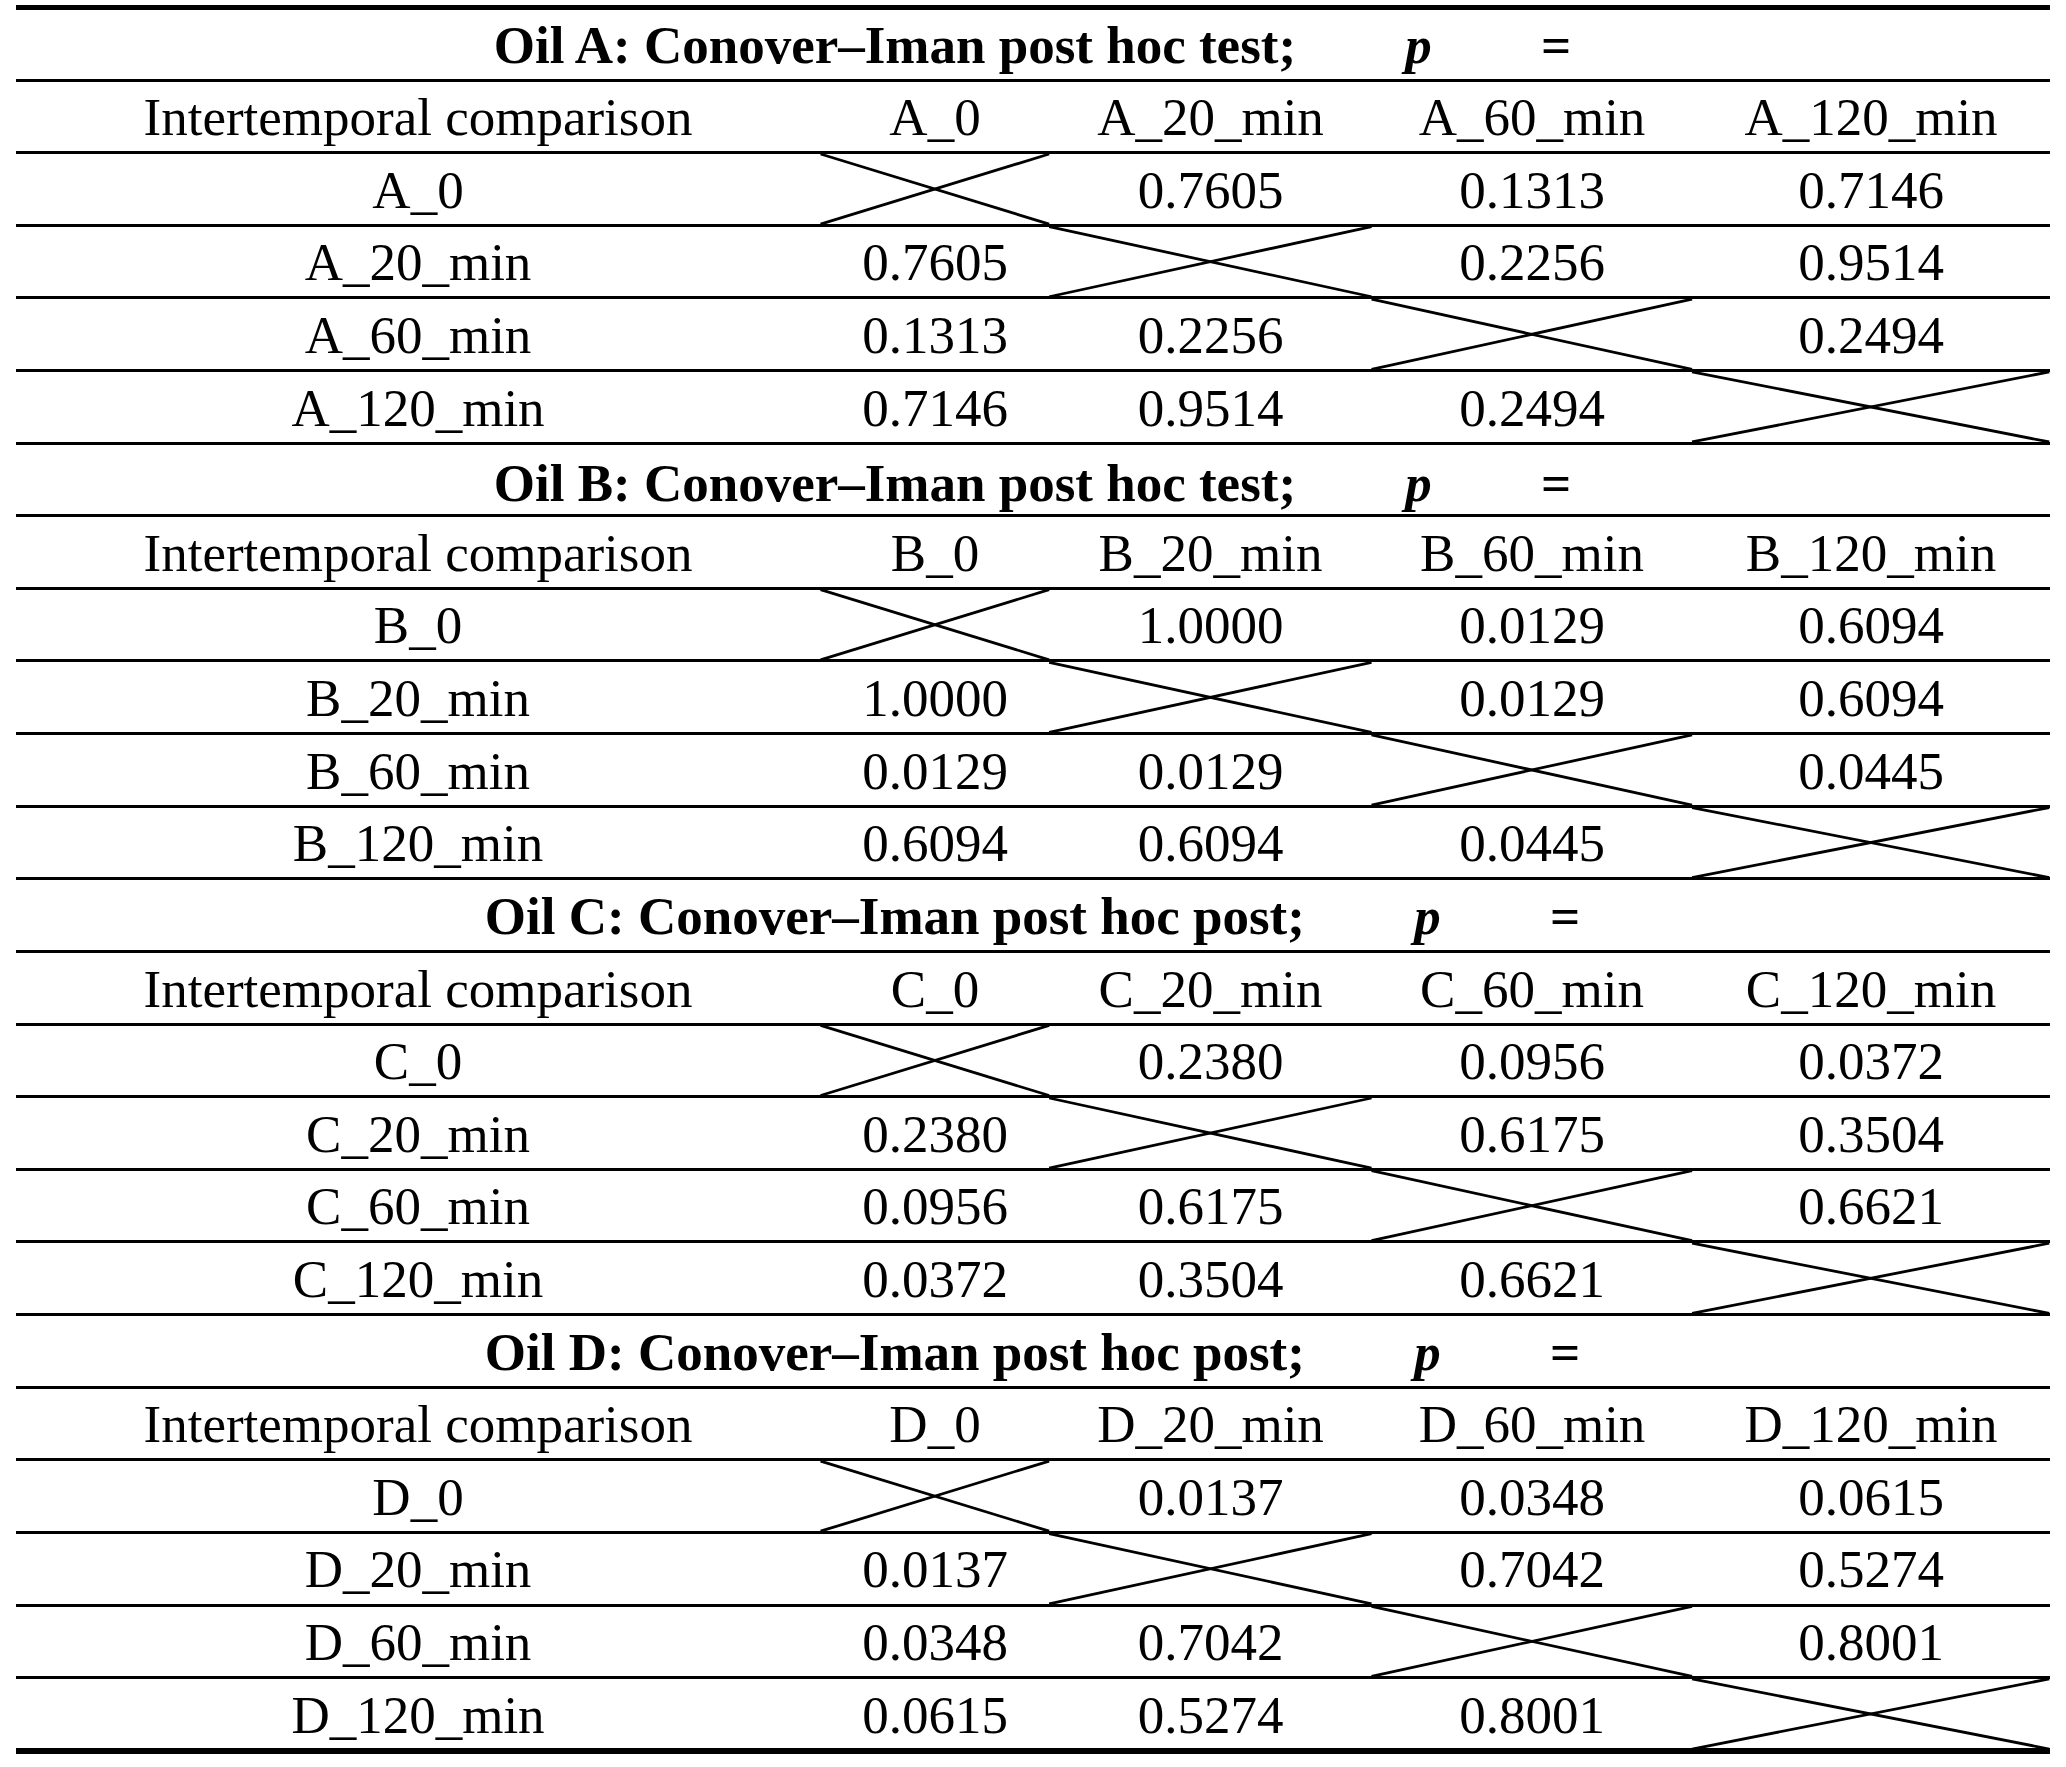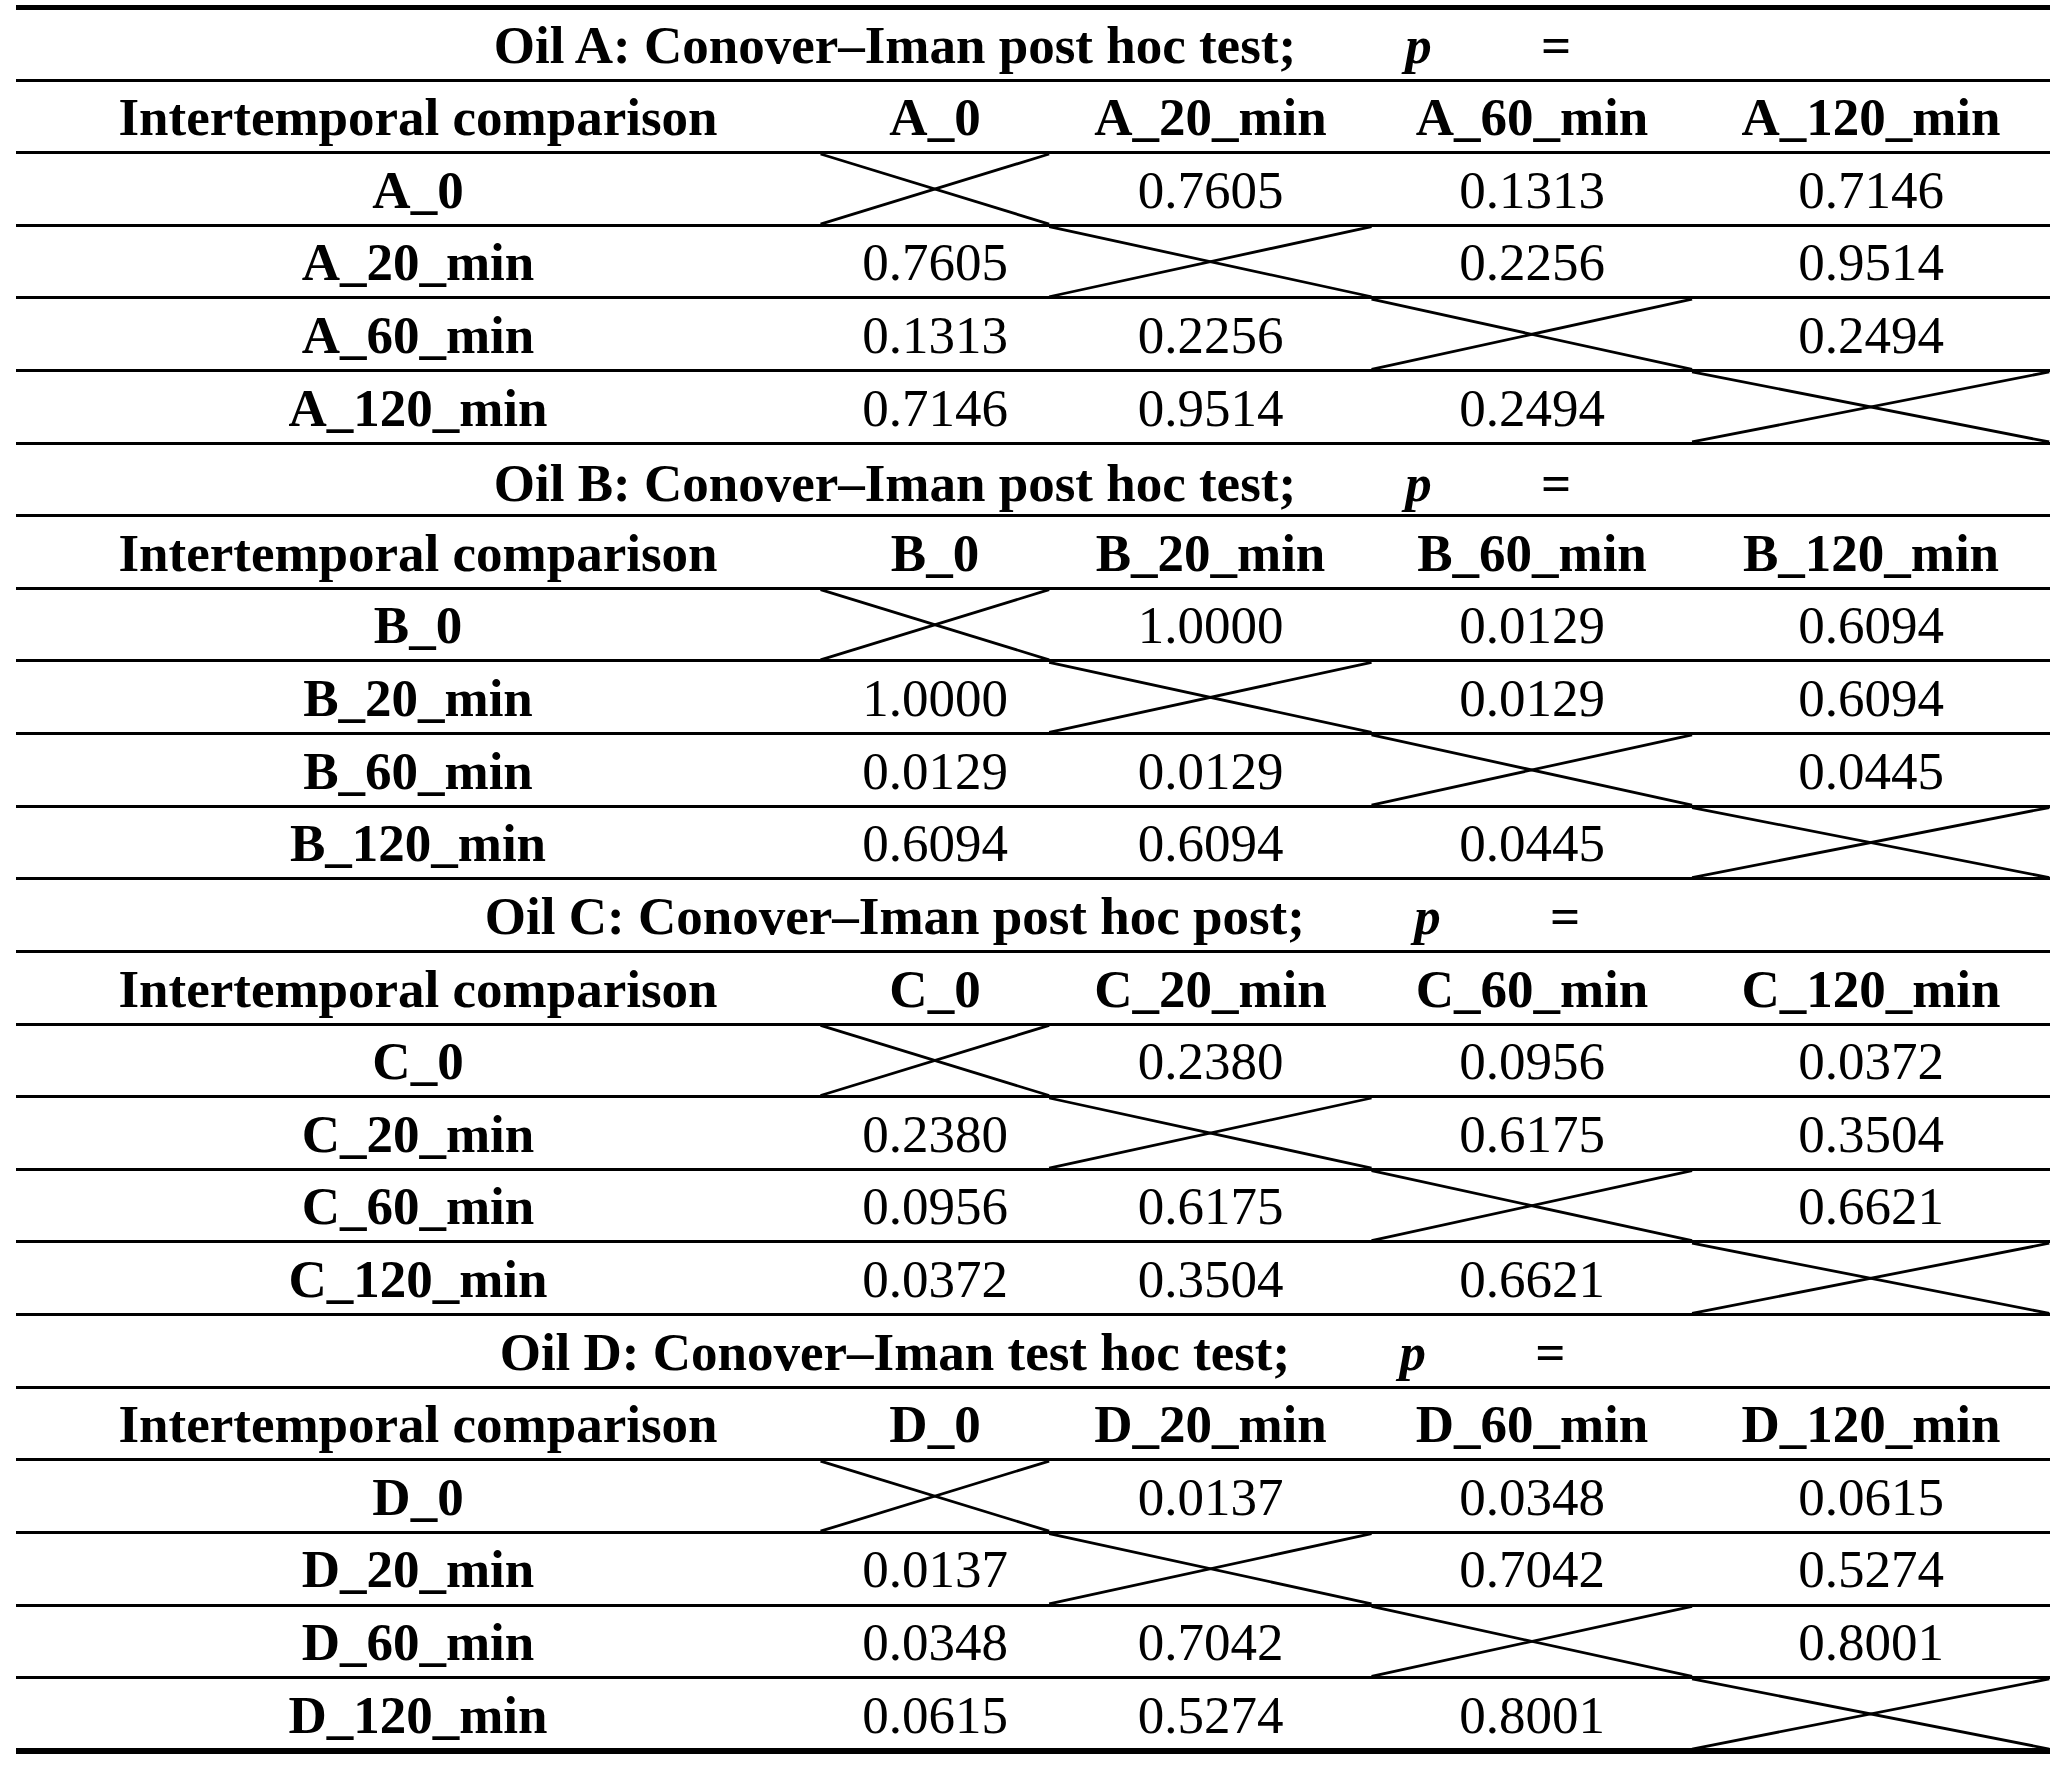--- a/index.html
+++ b/index.html
@@ -4,21 +4,21 @@
 <style>
   html, body { margin: 0; padding: 0; background: #ffffff; }
   body { width: 2066px; height: 1768px; position: relative; overflow: hidden;
          font-family: "Liberation Serif", "DejaVu Serif", serif; color: #000000; }
   #table { position: absolute; left: 0; top: 0; width: 2066px; height: 1768px; }
   .hline { position: absolute; left: 15.5px; width: 2034px; height: 3.1px; background: #000; }
   .hline.thick { height: 5.6px; }
   .row { position: absolute; left: 15.5px; width: 2034px; height: 73px; }
   .cell { position: absolute; top: 0; height: 100%; display: flex; align-items: center; justify-content: center;
           font-size: 53px; line-height: 1; white-space: nowrap; padding-top: 2.5px; box-sizing: border-box; }
-  .bold { font-weight: bold; }
+  .bold { font-weight: normal; }
   .title-cell { left: 0; width: 2034px; font-weight: bold; font-size: 53px; gap: 48px; }
   .title-cell .p { font-style: italic; }
   svg.diag { position: absolute; left: 0; top: 0; width: 2066px; height: 1768px; pointer-events: none; }
   svg.diag line { stroke: #000; stroke-width: 4.5; stroke-linecap: butt; }
 </style>
 </head>
 <body>
 
 <div id="table">
     <div class="hline thick" style="top: 4.7px;"></div>
@@ -167,21 +167,21 @@
     <div class="row" style="top: 1242px;">
       <div class="cell bold" style="left: 0px; width: 805px;">C_120_min</div>
       <div class="cell" style="left: 805px; width: 229px;">0.0372</div>
       <div class="cell" style="left: 1034px; width: 322px;">0.3504</div>
       <div class="cell" style="left: 1356px; width: 321px;">0.6621</div>
       <div class="cell" style="left: 1677px; width: 357px;"></div>
     </div>
     <div class="hline" style="top: 1313px;"></div>
     <div class="row" style="top: 1315px;">
       <div class="cell title-cell">
-        <span>Oil D: Conover–Iman test hoc test;</span>
+        <span>Oil D: Conover–Iman post hoc post;</span>
         <span>&nbsp;</span>
         <span class="p">p</span>
         <span>&nbsp;</span>
         <span>=</span>
       </div>
     </div>
     <div class="hline" style="top: 1386px;"></div>
     <div class="row" style="top: 1387px;">
       <div class="cell bold" style="left: 0px; width: 805px;">Intertemporal comparison</div>
       <div class="cell bold" style="left: 805px; width: 229px;">D_0</div>

